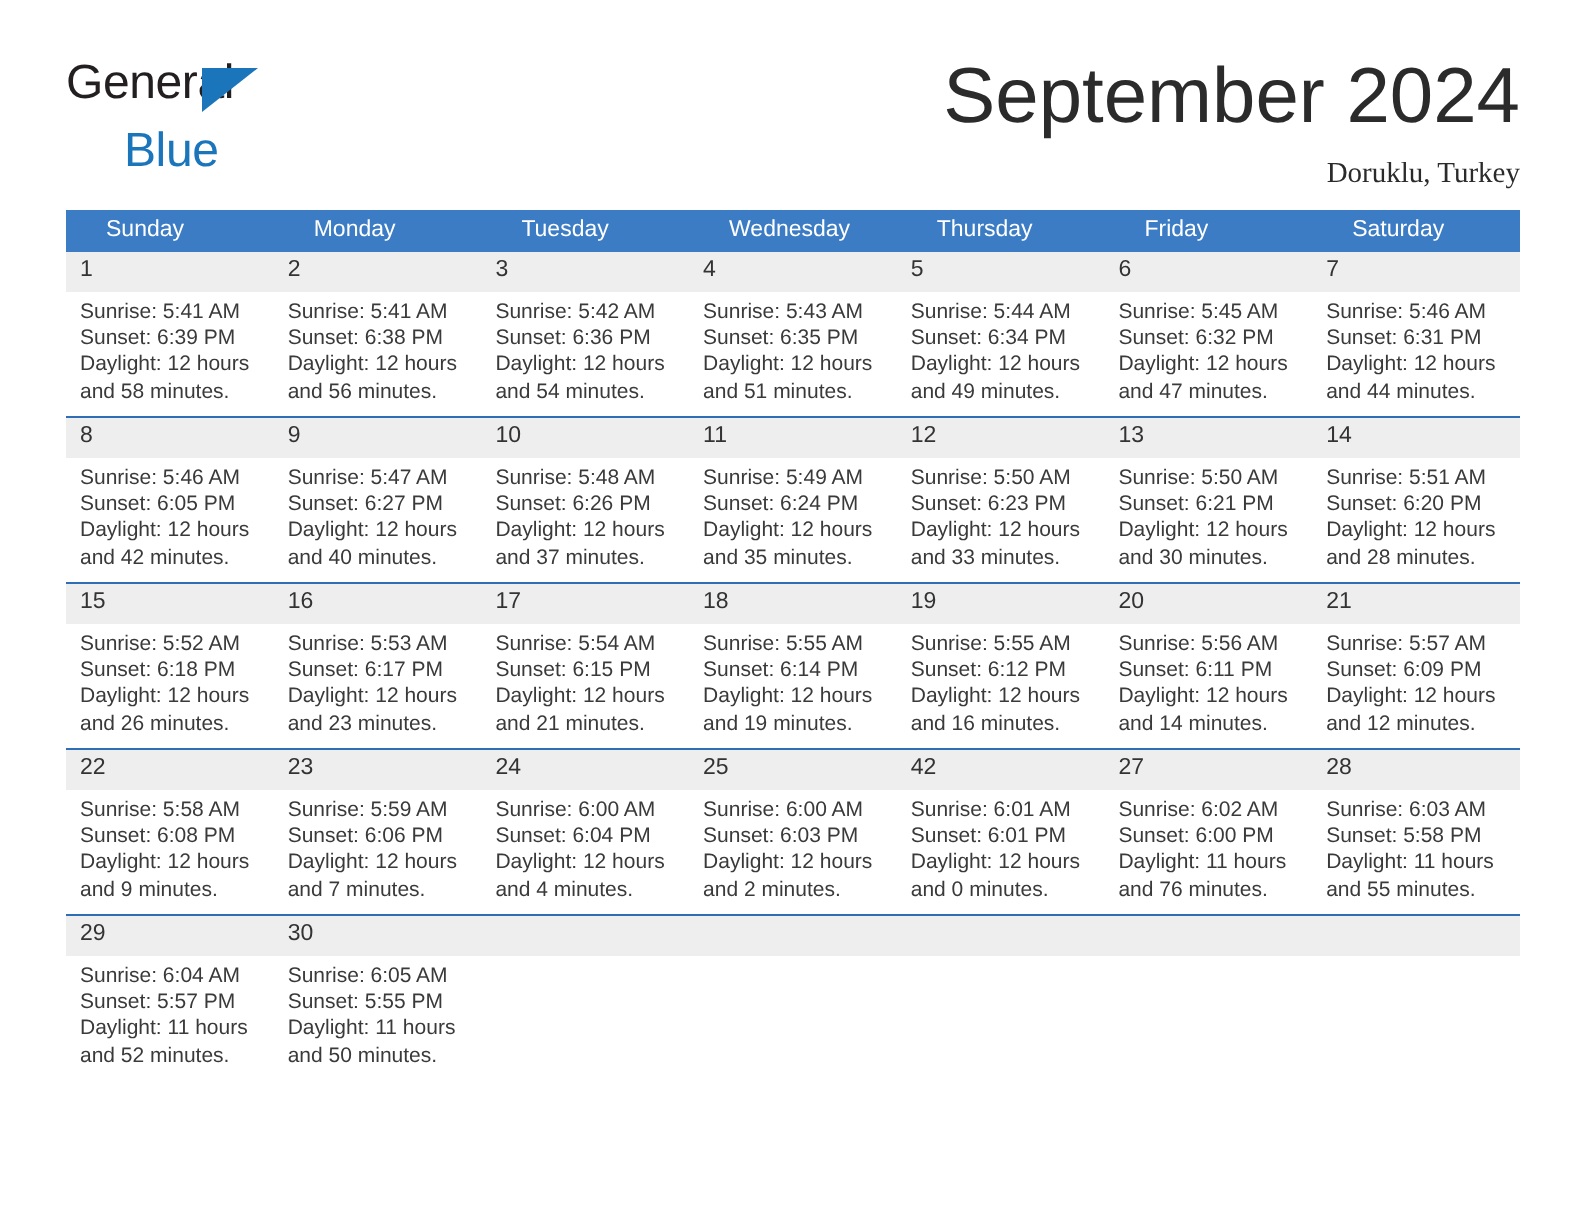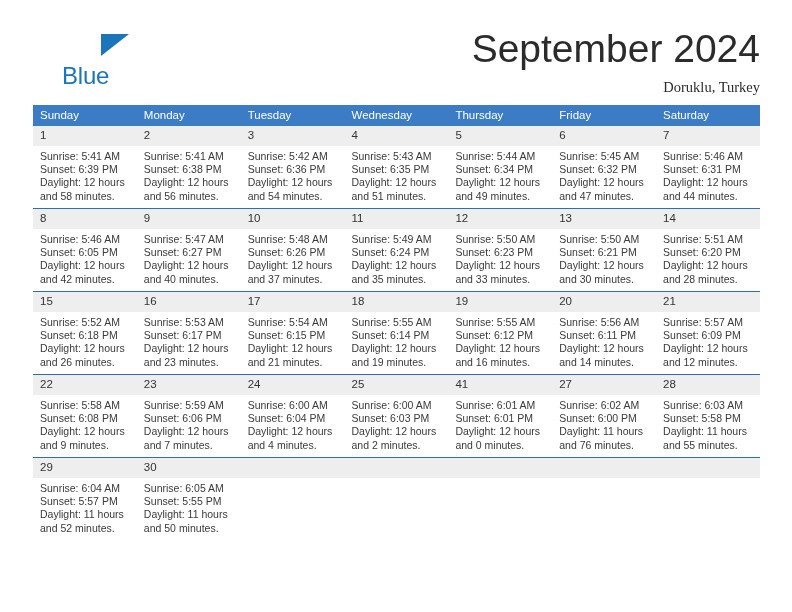--- a/index.html
+++ b/index.html
@@ -96,21 +96,21 @@
     border-collapse: collapse;
     table-layout: fixed;
   }
 
   .calendar th {
     background: #3b7cc4;
     color: #ffffff;
     font-size: 11.5px;
     font-weight: normal;
     text-align: left;
-    padding: 4px 0 5px 7px;
+    padding: 4px 0 5px 20px;
     height: 12px;
     border: none;
   }
 
   .calendar td {
     vertical-align: top;
     padding: 0;
     border: none;
     border-top: 1.4px solid #2f6eb5;
     height: 82px;
@@ -144,20 +144,21 @@
   }
 </style>
 </head>
 <body>
 
 <div class="page">
 
   <div class="header">
 
     <div class="logo">
+      <span class="logo-general">General</span>
       <span class="logo-triangle"></span>
       <span class="logo-blue">Blue</span>
     </div>
 
     <div class="title-block">
       <div class="cal-title">September 2024</div>
       <div class="cal-location">Doruklu, Turkey</div>
     </div>
 
   </div>
@@ -405,21 +406,21 @@
         <td>
           <div class="daynum">25</div>
           <div class="daybody">
             <div>Sunrise: 6:00 AM</div>
             <div>Sunset: 6:03 PM</div>
             <div>Daylight: 12 hours</div>
             <div>and 2 minutes.</div>
           </div>
         </td>
         <td>
-          <div class="daynum">41</div>
+          <div class="daynum">42</div>
           <div class="daybody">
             <div>Sunrise: 6:01 AM</div>
             <div>Sunset: 6:01 PM</div>
             <div>Daylight: 12 hours</div>
             <div>and 0 minutes.</div>
           </div>
         </td>
         <td>
           <div class="daynum">27</div>
           <div class="daybody">

